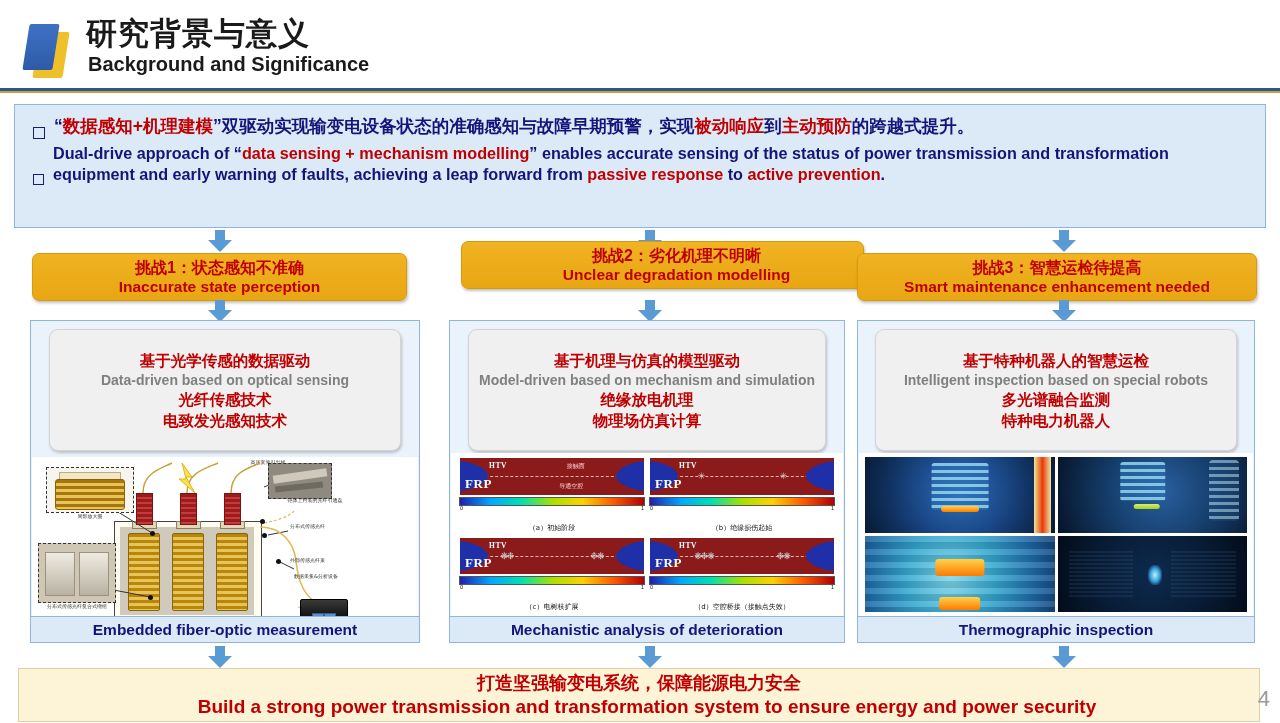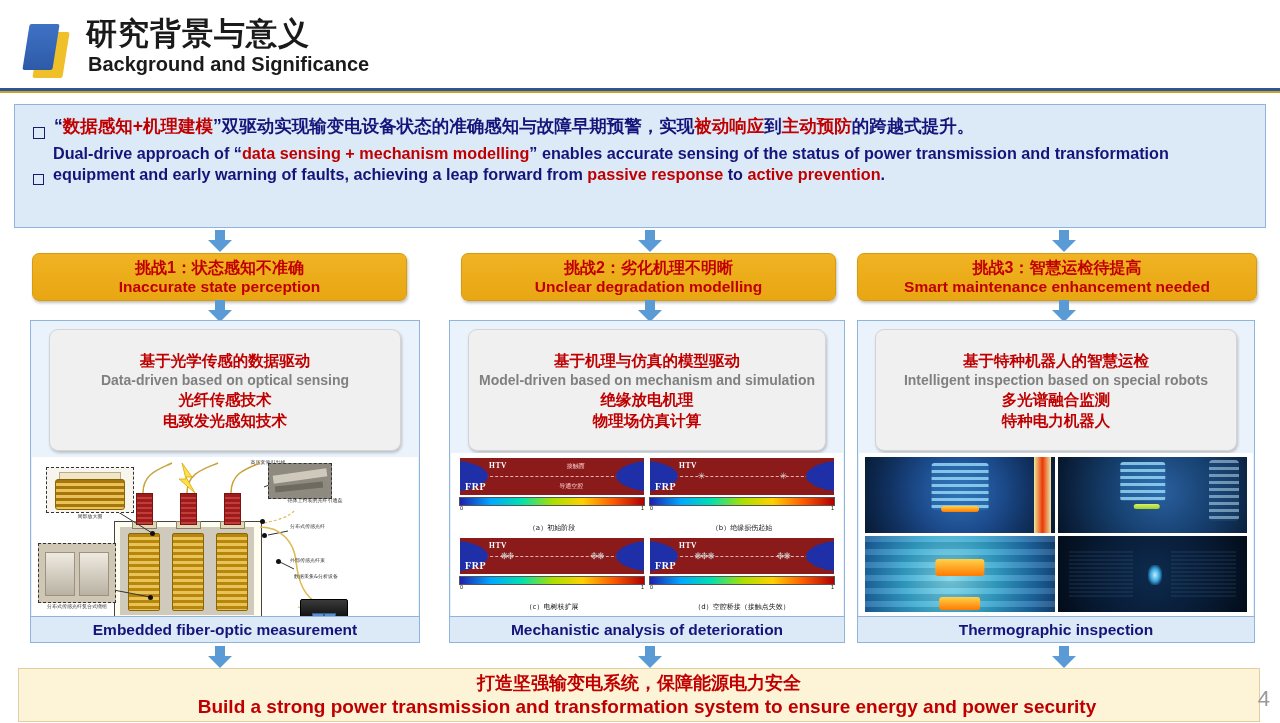--- a/index.html
+++ b/index.html
@@ -84,21 +84,21 @@
     background:linear-gradient(180deg,#3a3a3a,#111);border:1px solid #000;border-radius:2px;}
   .dot{position:absolute;width:5px;height:5px;border-radius:50%;background:#111;}
 
   
   .simgrid{position:absolute;left:8px;top:4px;width:calc(100% - 16px);height:calc(100% - 8px);
     display:grid;grid-template-columns:1fr 1fr;grid-template-rows:1fr 1fr;gap:4px;}
   .simcell{display:flex;flex-direction:column;}
   .simimg{position:relative;flex:1 1 auto;background:#8b1a1a;overflow:hidden;border:1px solid #fff;}
   .simimg .htv{position:absolute;left:5px;top:3px;font-size:7.5px;font-weight:bold;
     color:#fff;letter-spacing:.6px;font-family:"Liberation Serif",serif;padding-left:24px;}
-  .simimg .frp{position:absolute;left:5px;bottom:3px;font-size:10px;font-weight:bold;
+  .simimg .frp{position:absolute;left:5px;bottom:3px;font-size:13px;font-weight:bold;
     color:#fff;letter-spacing:.6px;font-family:"Liberation Serif",serif;}
   .lobe{position:absolute;top:50%;width:42px;height:32px;background:#1f2fa8;
     transform:translateY(-50%);}
   .lobeL{left:-14px;border-radius:0 100% 100% 0/0 50% 50% 0;}
   .lobeR{right:-14px;border-radius:100% 0 0 100%/50% 0 0 50%;}
   .midline{position:absolute;left:0;top:50%;width:100%;height:1px;
     border-top:1px dashed #ffd9d9;opacity:.8;}
   .tree{position:absolute;top:50%;transform:translateY(-50%);
     font-size:9px;color:#cfcfcf;letter-spacing:-1px;}
   .simlbl{position:absolute;font-size:6px;color:#ffd0d0;}
@@ -182,21 +182,21 @@
     </div>
   <div class="arrow" style="left:1052px;top:230px;">
     <div class="stem"></div>
       <div class="head"></div>
     </div>
 
   <div class="chal" style="left:32px;top:253px;width:373px;">
     <div class="czh">挑战1：状态感知不准确</div>
     <div class="cen">Inaccurate state perception</div>
   </div>
-  <div class="chal" style="left:461px;top:253px;width:373px;">
+  <div class="chal" style="left:461px;top:241px;width:373px;padding-left:28px;">
     <div class="czh">挑战2：劣化机理不明晰</div>
     <div class="cen">Unclear degradation modelling</div>
   </div>
   <div class="chal" style="left:857px;top:253px;width:398px;">
     <div class="czh">挑战3：智慧运检待提高</div>
     <div class="cen">Smart maintenance enhancement needed</div>
   </div>
 
   <div class="arrow" style="left:208px;top:300px;">
     <div class="stem"></div>

